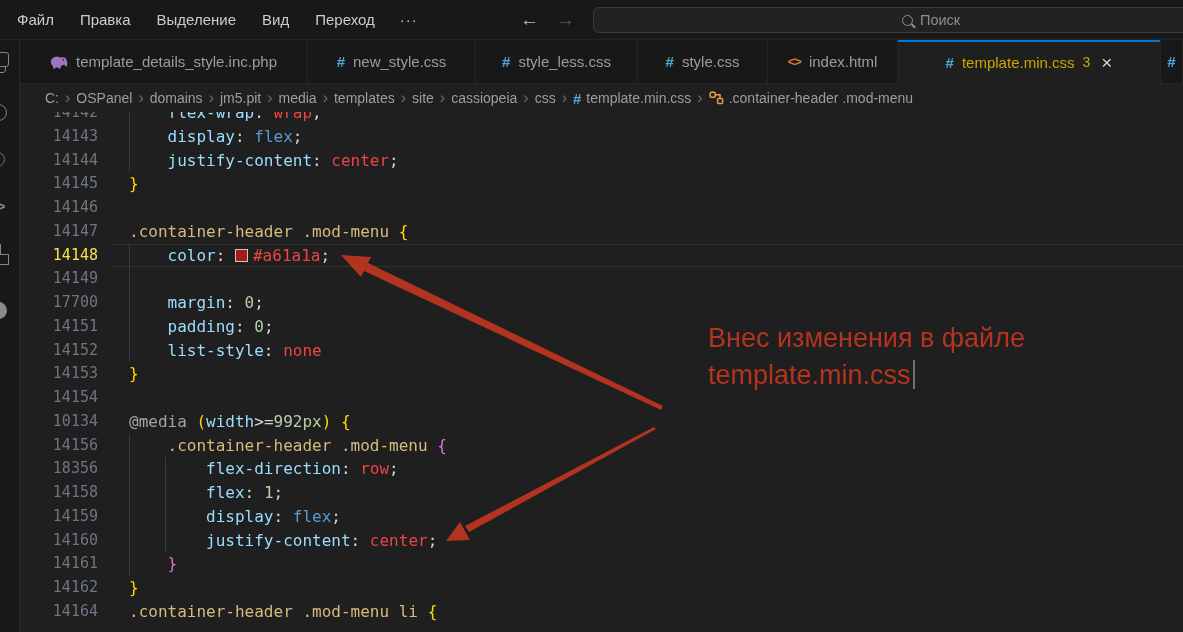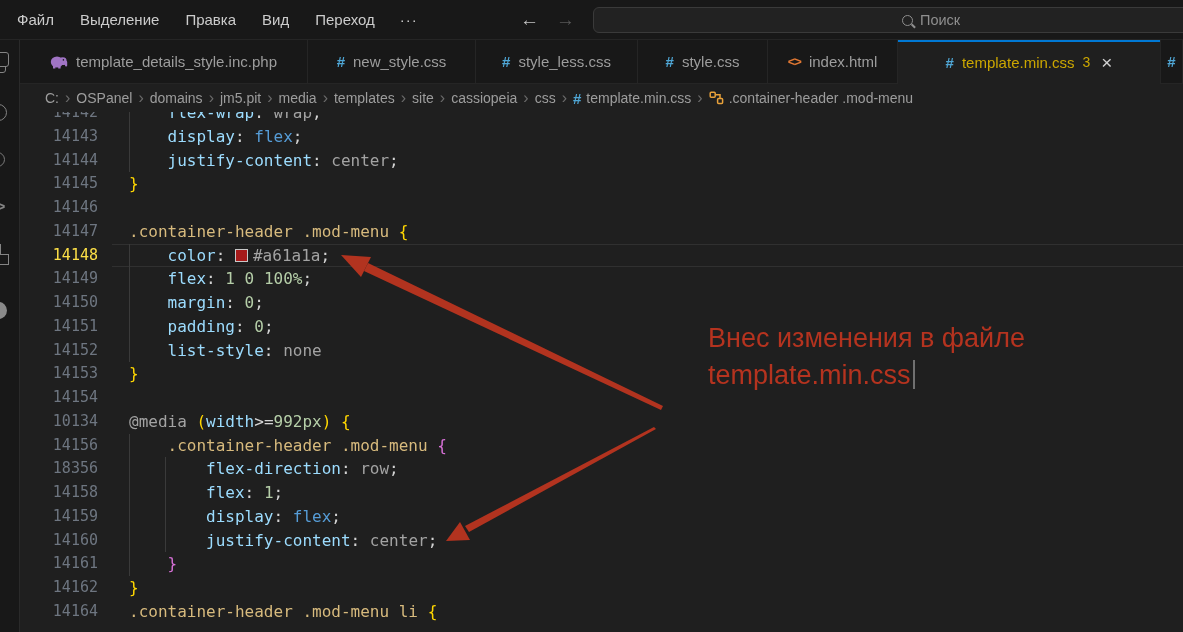--- a/index.html
+++ b/index.html
@@ -68,21 +68,21 @@
     font-family:"DejaVu Sans Mono",monospace;font-size:16px;line-height:23.75px;}
   .code-row{display:flex;height:23.75px;white-space:pre;}
   .gutter{width:92px;flex:none;text-align:right;padding-right:14px;box-sizing:border-box;
     color:#6e7681;font-size:15px;}
   .code-row.current .gutter{color:#fde047;}
   .linebox{flex:1;position:relative;padding-left:17px;min-width:0;}
   .code-row.current .linebox{box-shadow:inset 0 1px 0 #303030, inset 0 -1px 0 #303030;}
   .guide{position:absolute;top:0;bottom:0;width:1px;background:#3a3a3a;}
   .tk-plain{color:#d4d4d4;}
   .tk-prop{color:#9cdcfe;}
-  .tk-val{color:#a3a3a3;}
+  .tk-val{color:#ef4444;}
   .tk-valb{color:#569cd6;}
   .tk-num{color:#b5cea8;}
   .tk-pun{color:#d4d4d4;}
   .tk-sel{color:#d7ba7d;}
   .tk-br1{color:#ffd700;}
   .tk-br2{color:#d670d6;}
   .tk-at{color:#a3a3a3;}
   .swatch{display:inline-block;width:13px;height:13px;border:1px solid #c8c8c8;
     vertical-align:-1px;margin-right:5px;box-sizing:border-box;}
   
@@ -91,22 +91,22 @@
     font-size:27px;line-height:37px;color:#b5331f;pointer-events:none;}
   .cursor-bar{display:inline-block;width:2px;height:29px;background:#707070;
     vertical-align:-5px;margin-left:2px;}
 </style>
 </head>
 <body>
 
 <div class="titlebar">
   <div style="display:flex;">
       <div class="menu-item">Файл</div>
+      <div class="menu-item">Правка</div>
       <div class="menu-item">Выделение</div>
-      <div class="menu-item">Правка</div>
       <div class="menu-item">Вид</div>
       <div class="menu-item">Переход</div>
     </div>
   <div class="menu-ellipsis">···</div>
   <div class="nav-arrow nav-back">←</div>
   <div class="nav-arrow nav-fwd">→</div>
   <div class="searchbox">
     <div class="search-ph">
       <span class="lens"></span>
       <span>Поиск</span>
@@ -204,22 +204,22 @@
       </div>
     <div class="codearea">
       <div class="lines">
           <div class="code-row"><div class="gutter">14142</div><div class="linebox"><div class="guide" style="left: 17px;"></div><span><span class="tk-plain">    </span><span class="tk-prop">flex-wrap</span><span class="tk-pun">:</span><span class="tk-plain"> </span><span class="tk-val">wrap</span><span class="tk-pun">;</span></span></div></div>
           <div class="code-row"><div class="gutter">14143</div><div class="linebox"><div class="guide" style="left: 17px;"></div><span><span class="tk-plain">    </span><span class="tk-prop">display</span><span class="tk-pun">:</span><span class="tk-plain"> </span><span class="tk-valb">flex</span><span class="tk-pun">;</span></span></div></div>
           <div class="code-row"><div class="gutter">14144</div><div class="linebox"><div class="guide" style="left: 17px;"></div><span><span class="tk-plain">    </span><span class="tk-prop">justify-content</span><span class="tk-pun">:</span><span class="tk-plain"> </span><span class="tk-val">center</span><span class="tk-pun">;</span></span></div></div>
           <div class="code-row"><div class="gutter">14145</div><div class="linebox"><span><span class="tk-br1">}</span></span></div></div>
           <div class="code-row"><div class="gutter">14146</div><div class="linebox"><span></span></div></div>
           <div class="code-row"><div class="gutter">14147</div><div class="linebox"><span><span class="tk-sel">.container-header .mod-menu</span><span class="tk-plain"> </span><span class="tk-br1">{</span></span></div></div>
           <div class="code-row current"><div class="gutter">14148</div><div class="linebox"><div class="guide" style="left: 17px;"></div><span><span class="tk-plain">    </span><span class="tk-prop">color</span><span class="tk-pun">:</span><span class="tk-plain"> </span><span class="swatch" style="background: rgb(166, 26, 26);"></span><span class="tk-val">#a61a1a</span><span class="tk-pun">;</span></span></div></div>
-          <div class="code-row"><div class="gutter">14149</div><div class="linebox"><div class="guide" style="left: 17px;"></div><span><span class="tk-plain">    </span><span class="tk-prop">flex</span><span class="tk-pun">:</span><span class="tk-plain"> </span><span class="tk-num">1 0 100%</span><span class="tk-pun">;</span></span></div></div>
-          <div class="code-row"><div class="gutter">14150</div><div class="linebox"><div class="guide" style="left: 17px;"></div><span><span class="tk-plain">    </span><span class="tk-prop">margin</span><span class="tk-pun">:</span><span class="tk-plain"> </span><span class="tk-num">0</span><span class="tk-pun">;</span></span></div></div>
+          <div class="code-row"><div class="gutter">14149</div><div class="linebox"><div class="guide" style="left: 17px;"></div></div></div>
+          <div class="code-row"><div class="gutter">17700</div><div class="linebox"><div class="guide" style="left: 17px;"></div><span><span class="tk-plain">    </span><span class="tk-prop">margin</span><span class="tk-pun">:</span><span class="tk-plain"> </span><span class="tk-num">0</span><span class="tk-pun">;</span></span></div></div>
           <div class="code-row"><div class="gutter">14151</div><div class="linebox"><div class="guide" style="left: 17px;"></div><span><span class="tk-plain">    </span><span class="tk-prop">padding</span><span class="tk-pun">:</span><span class="tk-plain"> </span><span class="tk-num">0</span><span class="tk-pun">;</span></span></div></div>
           <div class="code-row"><div class="gutter">14152</div><div class="linebox"><div class="guide" style="left: 17px;"></div><span><span class="tk-plain">    </span><span class="tk-prop">list-style</span><span class="tk-pun">:</span><span class="tk-plain"> </span><span class="tk-val">none</span></span></div></div>
           <div class="code-row"><div class="gutter">14153</div><div class="linebox"><span><span class="tk-br1">}</span></span></div></div>
           <div class="code-row"><div class="gutter">14154</div><div class="linebox"><span></span></div></div>
           <div class="code-row"><div class="gutter">10134</div><div class="linebox"><span><span class="tk-at">@media</span><span class="tk-plain"> </span><span class="tk-br1">(</span><span class="tk-prop">width</span><span class="tk-pun">&gt;=</span><span class="tk-num">992px</span><span class="tk-br1">)</span><span class="tk-plain"> </span><span class="tk-br1">{</span></span></div></div>
           <div class="code-row"><div class="gutter">14156</div><div class="linebox"><div class="guide" style="left: 17px;"></div><span><span class="tk-plain">    </span><span class="tk-sel">.container-header .mod-menu</span><span class="tk-plain"> </span><span class="tk-br2">{</span></span></div></div>
           <div class="code-row"><div class="gutter">18356</div><div class="linebox"><div class="guide" style="left: 17px;"></div><div class="guide" style="left: 53px;"></div><span><span class="tk-plain">        </span><span class="tk-prop">flex-direction</span><span class="tk-pun">:</span><span class="tk-plain"> </span><span class="tk-val">row</span><span class="tk-pun">;</span></span></div></div>
           <div class="code-row"><div class="gutter">14158</div><div class="linebox"><div class="guide" style="left: 17px;"></div><div class="guide" style="left: 53px;"></div><span><span class="tk-plain">        </span><span class="tk-prop">flex</span><span class="tk-pun">:</span><span class="tk-plain"> </span><span class="tk-num">1</span><span class="tk-pun">;</span></span></div></div>
           <div class="code-row"><div class="gutter">14159</div><div class="linebox"><div class="guide" style="left: 17px;"></div><div class="guide" style="left: 53px;"></div><span><span class="tk-plain">        </span><span class="tk-prop">display</span><span class="tk-pun">:</span><span class="tk-plain"> </span><span class="tk-valb">flex</span><span class="tk-pun">;</span></span></div></div>
           <div class="code-row"><div class="gutter">14160</div><div class="linebox"><div class="guide" style="left: 17px;"></div><div class="guide" style="left: 53px;"></div><span><span class="tk-plain">        </span><span class="tk-prop">justify-content</span><span class="tk-pun">:</span><span class="tk-plain"> </span><span class="tk-val">center</span><span class="tk-pun">;</span></span></div></div>

